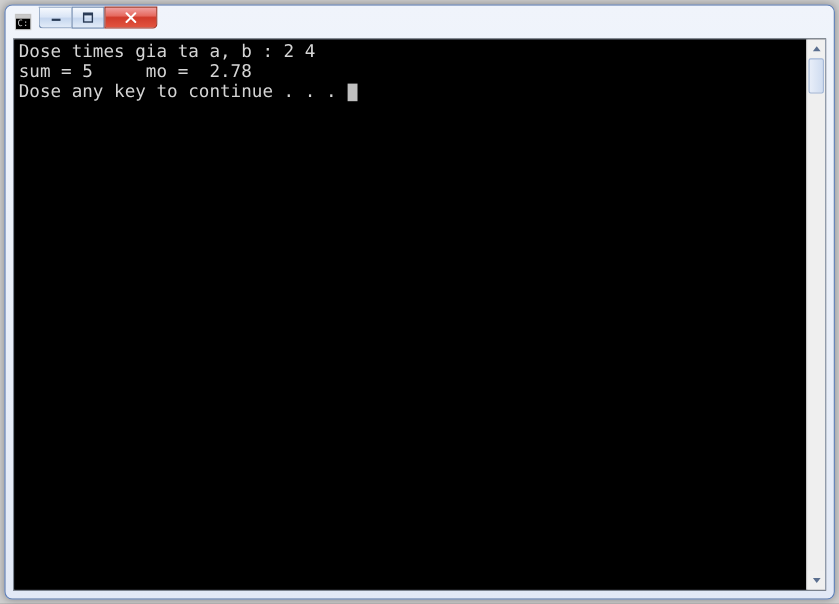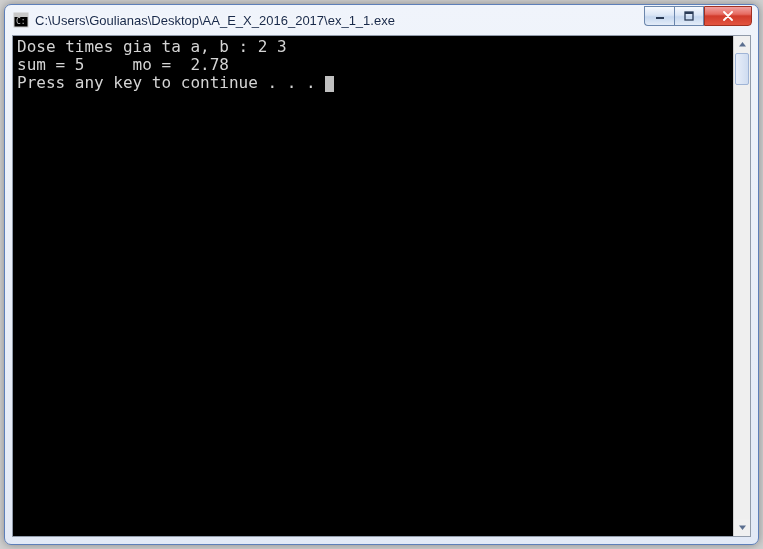--- a/index.html
+++ b/index.html
@@ -143,44 +143,43 @@
 
 <div class="window">
   <div class="titlebar">
     <span class="app-icon">
       <svg width="16" height="16" viewBox="0 0 16 16">
         <rect x="1" y="1" width="14" height="14" fill="#000" stroke="#c8c8c8" stroke-width="1"></rect>
         <rect x="1" y="1" width="14" height="4" fill="#c8c8c8"></rect>
         <text x="3" y="12" font-size="8" fill="#c8c8c8" font-family="monospace">C:</text>
       </svg>
     </span>
-    <div class="title-text">C:\Users\Goulianas\Desktop\AA_E_X_2016_2017\ex_1_1.exe</div>
     <div class="window-controls">
       <div class="win-btn min">
         <svg width="10" height="10" viewBox="0 0 10 10">
           <rect x="1" y="6" width="8" height="2" fill="#2a3b56"></rect>
         </svg>
       </div>
       <div class="win-btn max">
         <svg width="10" height="10" viewBox="0 0 10 10">
           <rect x="1" y="1" width="8" height="8" fill="none" stroke="#2a3b56" stroke-width="1.3"></rect>
           <rect x="1" y="1" width="8" height="2" fill="#2a3b56"></rect>
         </svg>
       </div>
       <div class="win-btn close">
         <svg width="12" height="10" viewBox="0 0 12 10">
           <path d="M2 1 L10 9 M10 1 L2 9" stroke="#ffffff" stroke-width="1.8" stroke-linecap="round"></path>
         </svg>
       </div>
     </div>
   </div>
   <div class="client-area">
-    <div class="console"><span>Dose times gia ta a, b : 2 3</span>
+    <div class="console"><span>Dose times gia ta a, b : 2 4</span>
 <span>sum = 5     mo =  2.78</span>
-<span>Press any key to continue . . . </span><span class="cursor-block"></span></div>
+<span>Dose any key to continue . . . </span><span class="cursor-block"></span></div>
     <div class="scrollbar-v">
       <div class="scroll-arrow">
         <svg width="9" height="9" viewBox="0 0 9 9">
           <path d="M4.5 2 L8 6.5 L1 6.5 Z" fill="#5b6f8f"></path>
         </svg>
       </div>
       <div class="scroll-track">
         <div class="scroll-thumb"></div>
       </div>
       <div class="scroll-arrow">

